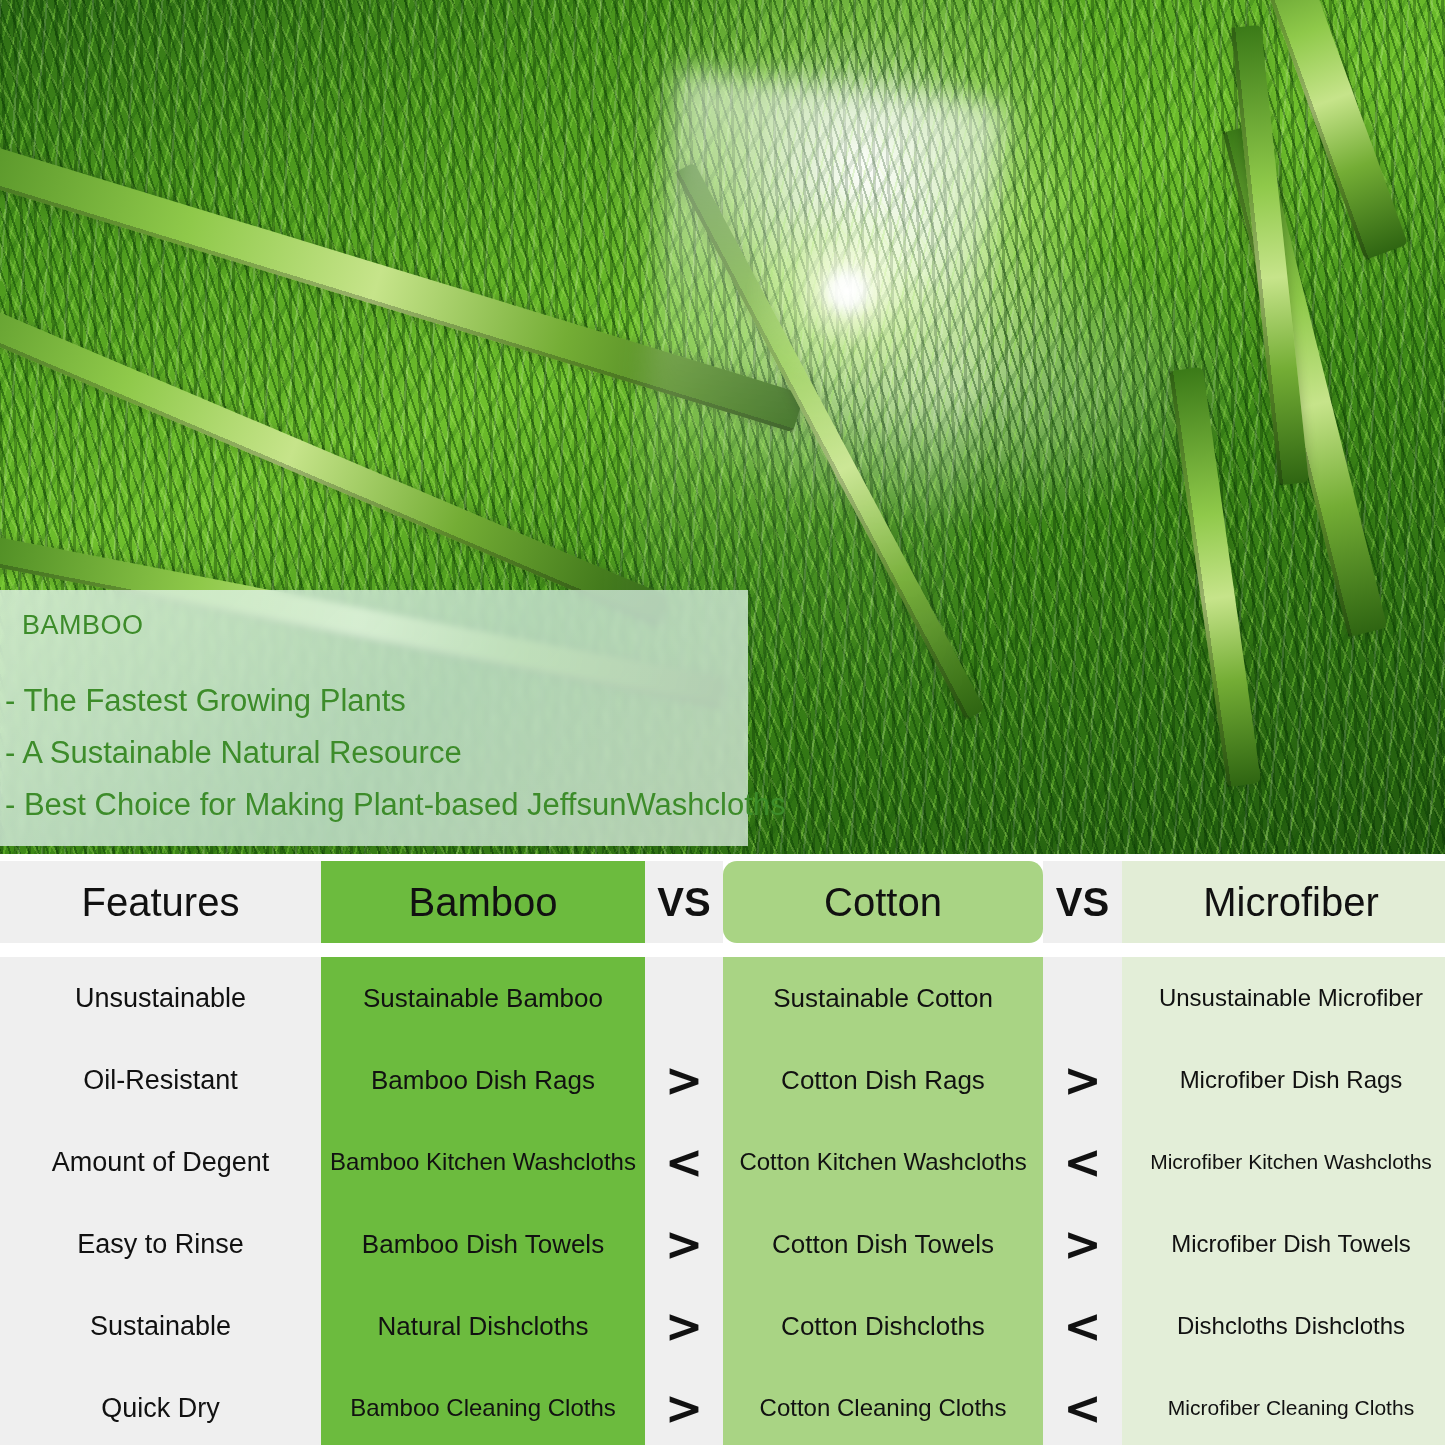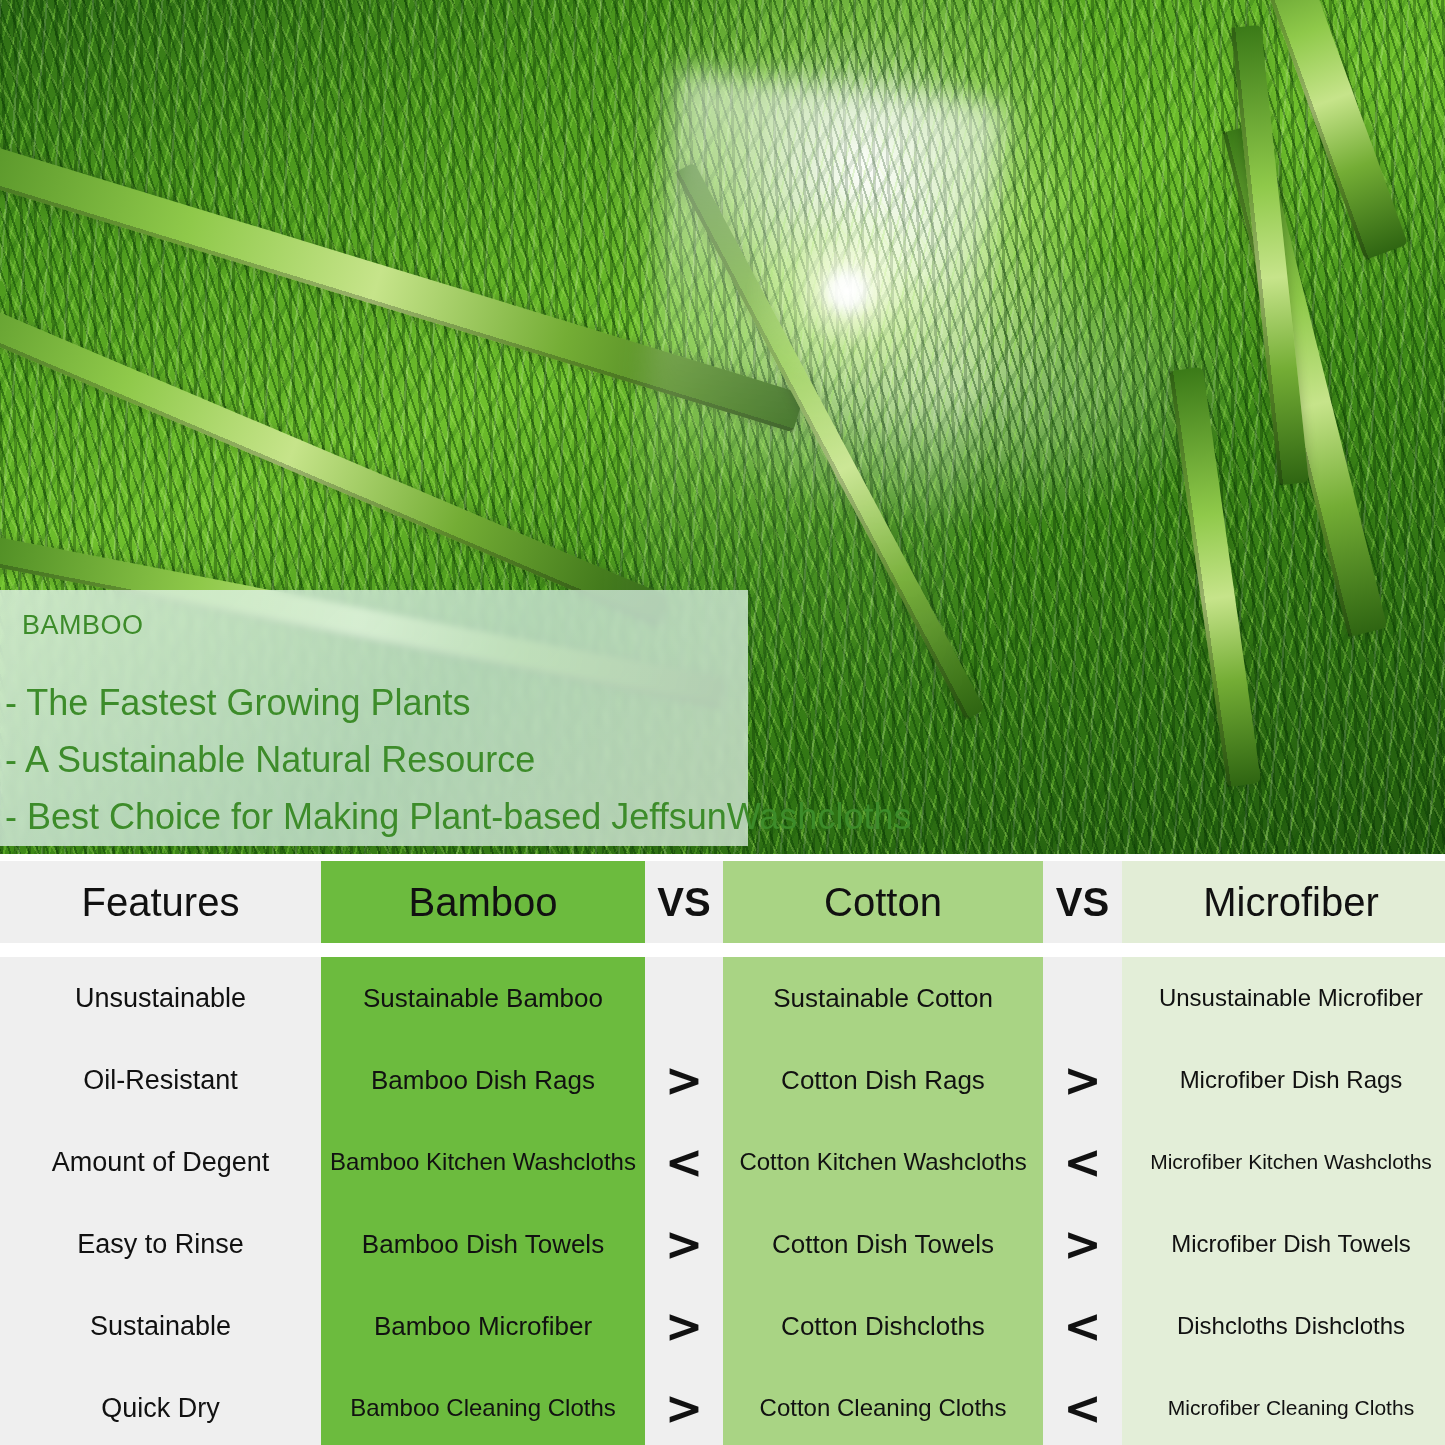--- a/index.html
+++ b/index.html
@@ -69,38 +69,38 @@
   .overlay {
     position:absolute; left:0; top:590px; width:748px; height:256px;
     background:linear-gradient(135deg, rgba(228,245,235,.80), rgba(214,238,228,.76) 55%, rgba(232,246,238,.72));
     backdrop-filter:blur(3px);
   }
   .overlay-title {
     position:absolute; left:22px; top:20px;
     font-size:27px; color:#3d8c2a; letter-spacing:.5px;
   }
   .overlay-list { position:absolute; left:5px; top:95px; width:740px; }
-  .overlay-item { font-size:36px; color:#3d8c2a; line-height:1.0; margin-bottom:21px; white-space:nowrap; }
+  .overlay-item { font-size:31px; color:#3d8c2a; line-height:1.0; margin-bottom:21px; white-space:nowrap; }
 
   
   .table { position:absolute; left:0; top:855px; width:1445px; height:590px; background:#fff; }
 
   .trow { position:absolute; left:0; width:1445px; height:82px; }
   .cell { position:absolute; top:0; height:82px; display:flex; align-items:center; justify-content:center;
           text-align:center; color:#111; }
 
   .c-feature { left:0;     width:321px; background:#efefef; }
   .c-bamboo  { left:321px; width:324px; }
   .c-vs1     { left:645px; width:78px;  background:#efefef; }
   .c-cotton  { left:723px; width:320px; }
   .c-vs2     { left:1043px;width:79px;  background:#efefef; }
   .c-micro   { left:1122px;width:338px; }
 
   .trow.r-head .c-bamboo { background:#6cbb3e; }
-  .trow.r-head .c-cotton { background:#a9d484; }
+  .trow.r-head .c-cotton { background:#a9d484;border-radius:14px; }
   .trow.r-head .c-micro  { background:#e2edd6; }
   .trow.r-body .c-bamboo { background:#6cbb3e; }
   .trow.r-body .c-cotton { background:#a9d484; }
   .trow.r-body .c-micro  { background:#e3eed8; }
 
   .r-head .c-feature,
   .r-head .c-bamboo,
   .r-head .c-cotton,
   .r-head .c-micro { font-size:40px; }
   .r-head .c-vs1, .r-head .c-vs2 { font-size:40px; font-weight:bold; }
@@ -186,21 +186,21 @@
       <div class="cell c-feature">Easy to Rinse</div>
       <div class="cell c-bamboo">Bamboo Dish Towels</div>
       <div class="cell c-vs1">&gt;</div>
       <div class="cell c-cotton">Cotton Dish Towels</div>
       <div class="cell c-vs2">&gt;</div>
       <div class="cell c-micro">Microfiber Dish Towels</div>
     </div>
 
     <div class="trow r-body" style="top:430px">
       <div class="cell c-feature">Sustainable</div>
-      <div class="cell c-bamboo">Bamboo Microfiber</div>
+      <div class="cell c-bamboo">Natural Dishcloths</div>
       <div class="cell c-vs1">&gt;</div>
       <div class="cell c-cotton">Cotton Dishcloths</div>
       <div class="cell c-vs2">&lt;</div>
       <div class="cell c-micro">Dishcloths Dishcloths</div>
     </div>
 
     <div class="trow r-body row-narrow" style="top:512px">
       <div class="cell c-feature">Quick Dry</div>
       <div class="cell c-bamboo">Bamboo Cleaning Cloths</div>
       <div class="cell c-vs1">&gt;</div>

